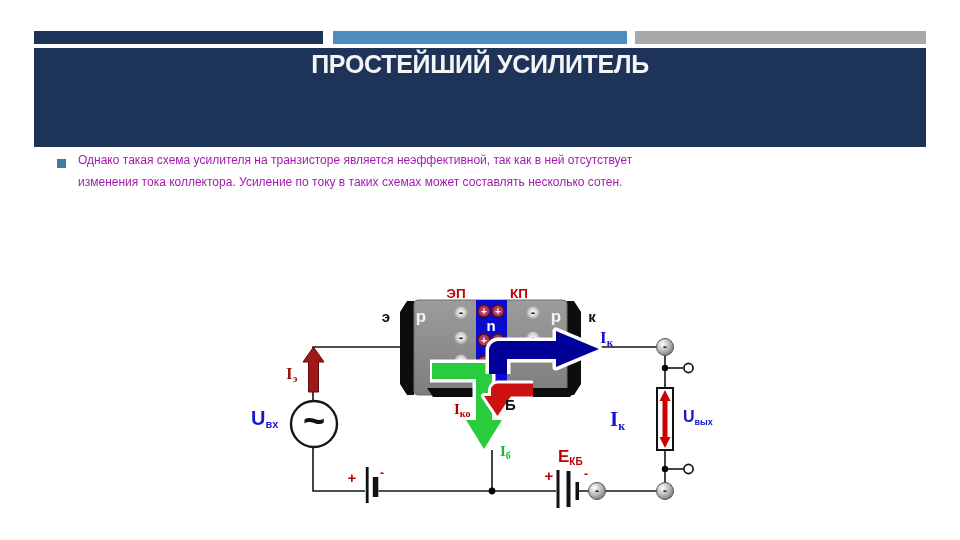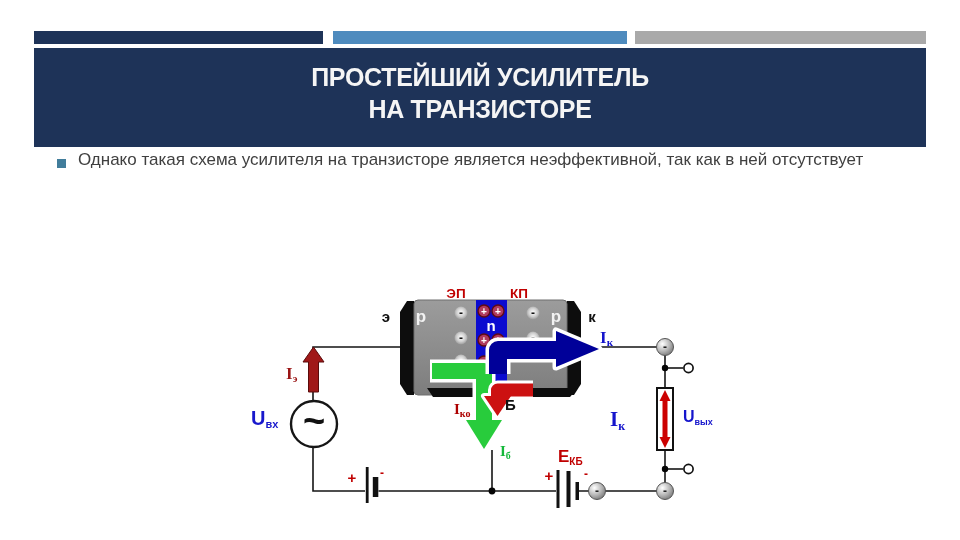--- a/index.html
+++ b/index.html
@@ -4,46 +4,46 @@
 <style>
   html,body{margin:0;padding:0;background:#ffffff;}
   body{width:960px;height:540px;position:relative;overflow:hidden;
        font-family:"Liberation Sans",sans-serif;}
   .bar{position:absolute;top:31px;height:13px;}
   .bar-navy{left:34px;width:289px;background:#1E3358;}
   .bar-blue{left:333px;width:294px;background:#4E8BBE;}
   .bar-gray{left:635px;width:291px;background:#A9A9A9;}
   .title-block{position:absolute;left:34px;top:48px;width:892px;height:99px;
        background:#1E3358;color:#F5F5F5;text-align:center;box-sizing:border-box;
-       padding-top:13px;font-weight:bold;font-size:25px;line-height:32px;
+       font-weight:bold;font-size:25px;line-height:32px;
        letter-spacing:-0.3px;}
   .bullet{position:absolute;left:57px;top:159px;width:9px;height:9px;background:#417D9B;}
-  .body-text{position:absolute;left:78px;top:149px;width:860px;color:#404040;
-       font-size:17px;line-height:22.2px;}
+  .body-text{position:absolute;left:78px;top:149px;width:860px;color:#a21caf;
+       font-size:12px;line-height:22.2px;}
   .body-text div{white-space:nowrap;}
   .diagram{position:absolute;left:0;top:0;width:960px;height:540px;}
   text{font-family:"Liberation Sans",sans-serif;font-weight:bold;}
   .t-serif{font-family:"Liberation Serif",serif;font-weight:bold;}
   .wire{stroke:#151515;stroke-width:1.6;fill:none;}
 </style>
 </head>
 <body>
 
 <div class="bar bar-navy"></div>
 <div class="bar bar-blue"></div>
 <div class="bar bar-gray"></div>
 
 <div class="title-block">
   <div>ПРОСТЕЙШИЙ УСИЛИТЕЛЬ</div>
-  <div>НА ТРАНЗИСТОРЕ</div>
 </div>
 
 <div class="bullet"></div>
 <div class="body-text">
   <div>Однако такая схема усилителя на транзисторе является неэффективной, так как в ней отсутствует</div>
+  <div>изменения тока коллектора. Усиление по току в таких схемах может составлять несколько сотен.</div>
 </div>
 
 <svg class="diagram" viewBox="0 0 960 540">
   <defs>
     <radialGradient id="ballGrad" cx="35%" cy="32%" r="75%">
       <stop offset="0%" stop-color="#ffffff"></stop>
       <stop offset="55%" stop-color="#b9b9b9"></stop>
       <stop offset="100%" stop-color="#777777"></stop>
     </radialGradient>
     <radialGradient id="glowGrad" cx="50%" cy="45%" r="60%">

